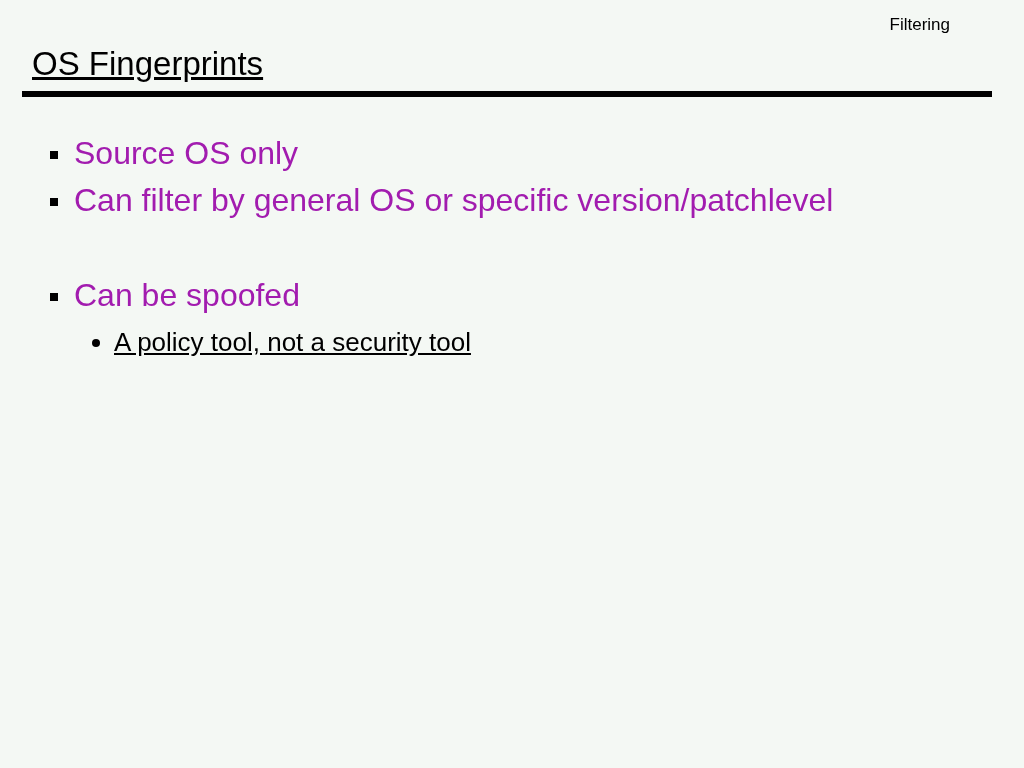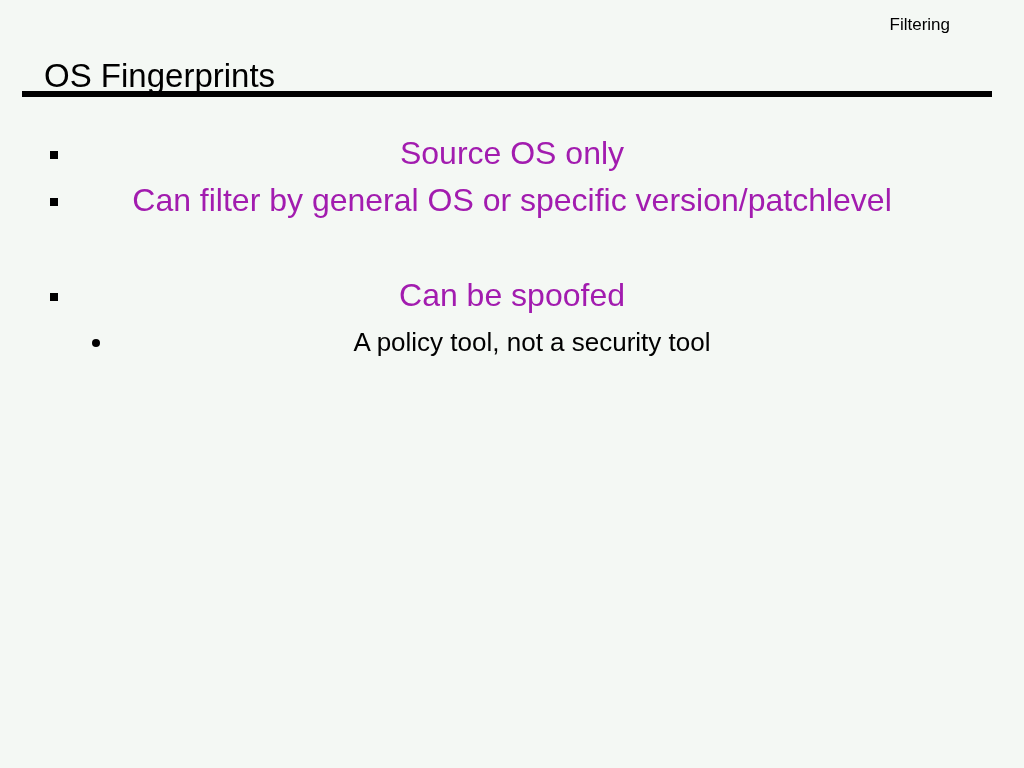--- a/index.html
+++ b/index.html
@@ -13,41 +13,41 @@
     font-family: "Liberation Sans", sans-serif;
     color: #000000;
     overflow: hidden;
     position: relative;
   }
   .slide {
     position: relative;
     width: 980px;
     height: 768px;
     box-sizing: border-box;
-    text-align: center;
   }
   .header-label {
     position: absolute;
     top: 15px;
     right: 30px;
     font-size: 17px;
     line-height: 20px;
     color: #000;
     white-space: nowrap;
   }
   .slide-title {
     position: absolute;
     top: 44px;
     left: 32px;
     font-size: 33px;
     line-height: 40px;
     font-weight: normal;
     color: #000;
-    margin: 12px;
+    margin: 0;
     white-space: nowrap;
+    text-decoration: underline;
   }
   .title-rule {
     position: absolute;
     top: 91px;
     left: 22px;
     width: 970px;
     height: 6px;
     background: #000;
   }
   .body-list {
@@ -83,20 +83,21 @@
     padding: 0;
     list-style: none;
   }
   .lvl2 {
     position: relative;
     padding-left: 70px;
     font-size: 26px;
     line-height: 46px;
     color: #000;
     white-space: nowrap;
+    text-decoration: underline;
   }
   .lvl2 > .bullet-dot {
     position: absolute;
     left: 48px;
     top: 20px;
     width: 8px;
     height: 8px;
     border-radius: 50%;
     background: #000;
   }

